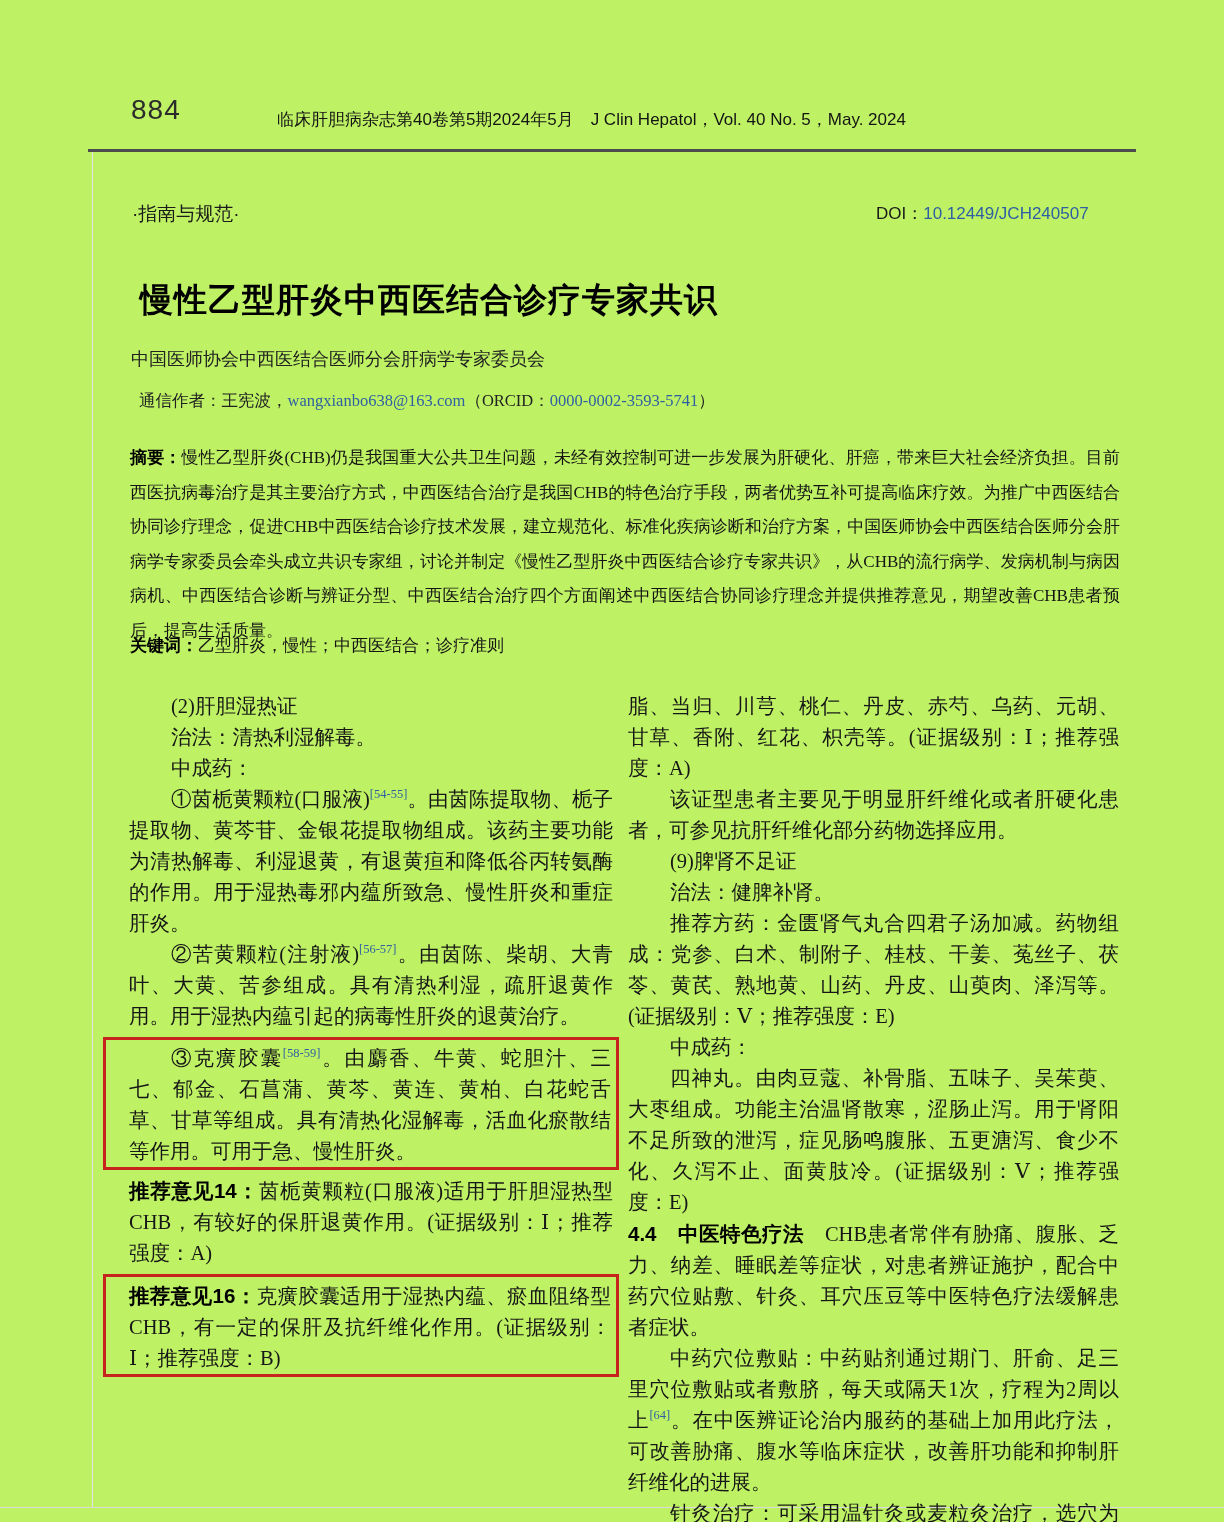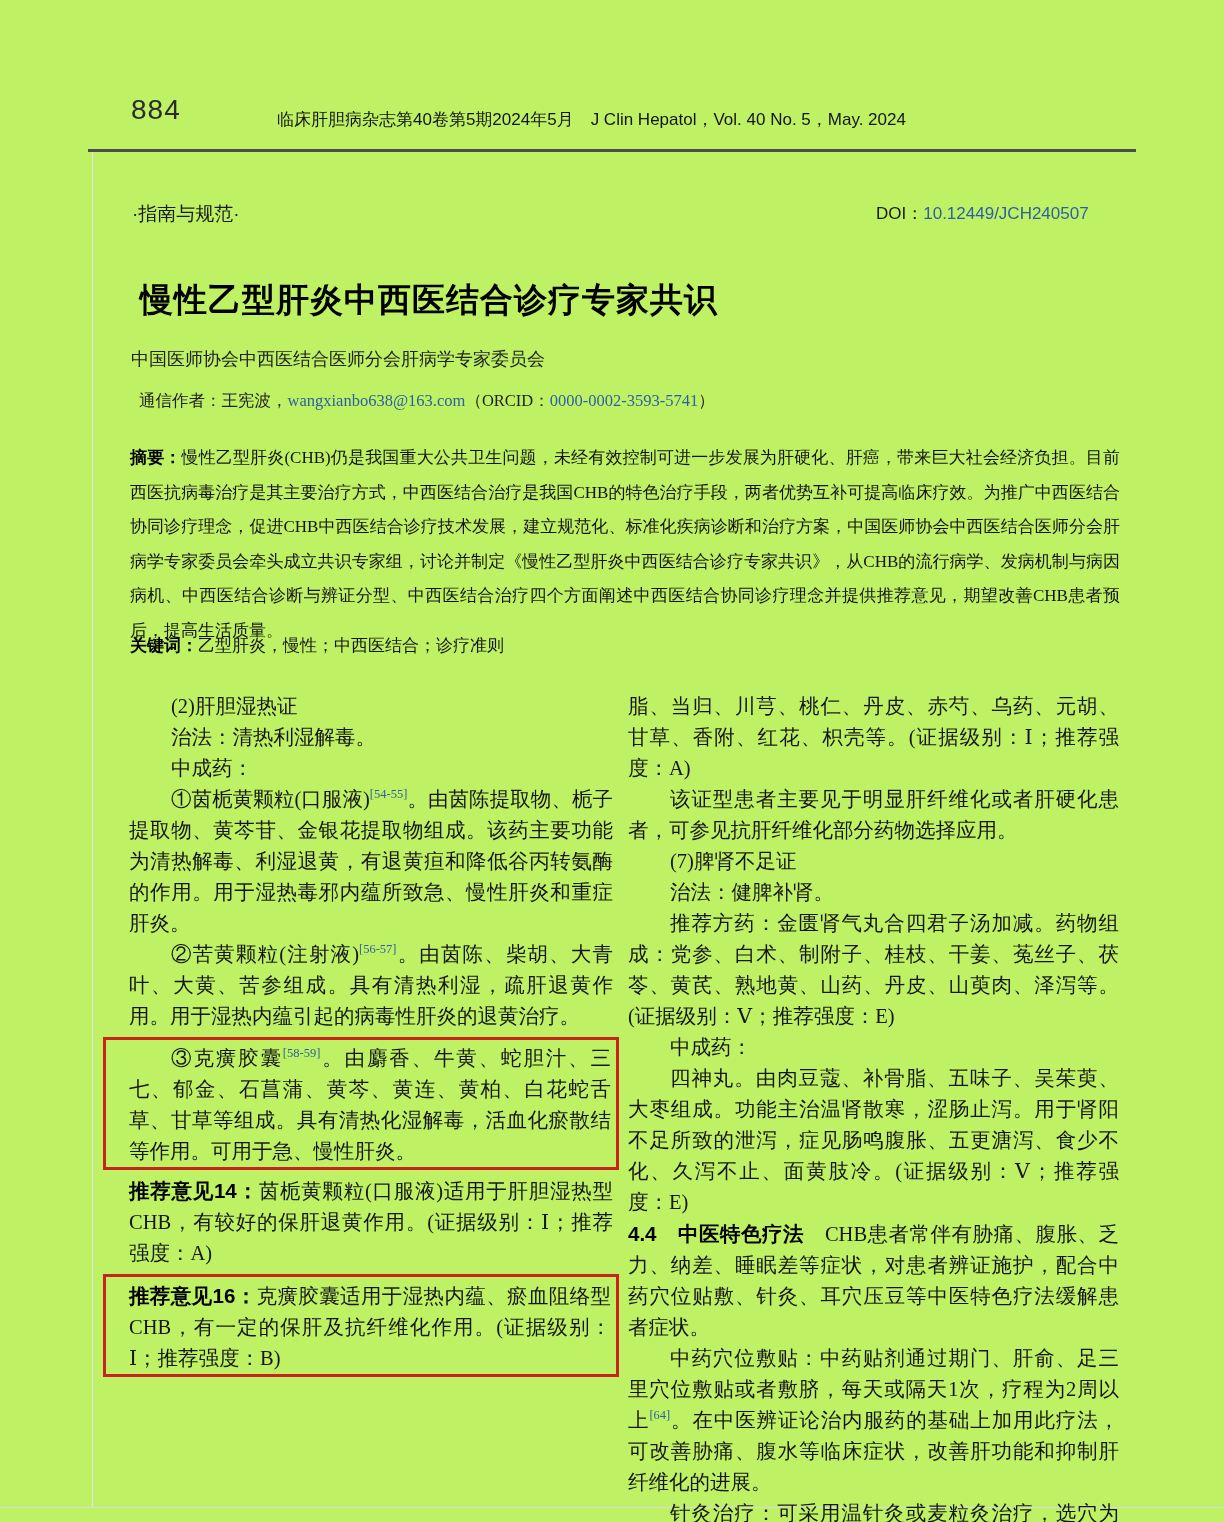--- a/index.html
+++ b/index.html
@@ -73,21 +73,21 @@
         <p class="para ind"><span>③克癀胶囊</span><sup class="ref">[58-59]</sup><span>。由麝香、牛黄、蛇胆汁、三七、郁金、石菖蒲、黄芩、黄连、黄柏、白花蛇舌草、甘草等组成。具有清热化湿解毒，活血化瘀散结等作用。可用于急、慢性肝炎。</span></p>
       </div>
       <p class="para"><span class="b">推荐意见14：</span><span>茵栀黄颗粒(口服液)适用于肝胆湿热型CHB，有较好的保肝退黄作用。(证据级别：Ⅰ；推荐强度：A)</span></p>
       <div class="redbox">
         <p class="para"><span class="b">推荐意见16：</span><span>克癀胶囊适用于湿热内蕴、瘀血阻络型CHB，有一定的保肝及抗纤维化作用。(证据级别：Ⅰ；推荐强度：B)</span></p>
       </div>
     </div>
   <div class="col col-right" id="col-right">
       <p class="para"><span>脂、当归、川芎、桃仁、丹皮、赤芍、乌药、元胡、甘草、香附、红花、枳壳等。(证据级别：Ⅰ；推荐强度：A)</span></p>
       <p class="para ind"><span>该证型患者主要见于明显肝纤维化或者肝硬化患者，可参见抗肝纤维化部分药物选择应用。</span></p>
-      <p class="para ind"><span>(7)脾肾不足证</span></p>
+      <p class="para ind"><span>(9)脾肾不足证</span></p>
       <p class="para ind"><span>治法：健脾补肾。</span></p>
       <p class="para ind"><span>推荐方药：金匮肾气丸合四君子汤加减。药物组成：党参、白术、制附子、桂枝、干姜、菟丝子、茯苓、黄芪、熟地黄、山药、丹皮、山萸肉、泽泻等。(证据级别：Ⅴ；推荐强度：E)</span></p>
       <p class="para ind"><span>中成药：</span></p>
       <p class="para ind"><span>四神丸。由肉豆蔻、补骨脂、五味子、吴茱萸、大枣组成。功能主治温肾散寒，涩肠止泻。用于肾阳不足所致的泄泻，症见肠鸣腹胀、五更溏泻、食少不化、久泻不止、面黄肢冷。(证据级别：Ⅴ；推荐强度：E)</span></p>
       <p class="para"><span class="b">4.4　中医特色疗法　</span><span>CHB患者常伴有胁痛、腹胀、乏力、纳差、睡眠差等症状，对患者辨证施护，配合中药穴位贴敷、针灸、耳穴压豆等中医特色疗法缓解患者症状。</span></p>
       <p class="para ind"><span>中药穴位敷贴：中药贴剂通过期门、肝俞、足三里穴位敷贴或者敷脐，每天或隔天1次，疗程为2周以上</span><sup class="ref">[64]</sup><span>。在中医辨证论治内服药的基础上加用此疗法，可改善胁痛、腹水等临床症状，改善肝功能和抑制肝纤维化的进展。</span></p>
       <p class="para ind"><span>针灸治疗：可采用温针灸或麦粒灸治疗，选穴为中脘、气海、足三里、阳陵泉、曲池、合谷、三阴交、太冲等，治疗3次为一个疗程</span></p>
     </div>
 </div>
 

